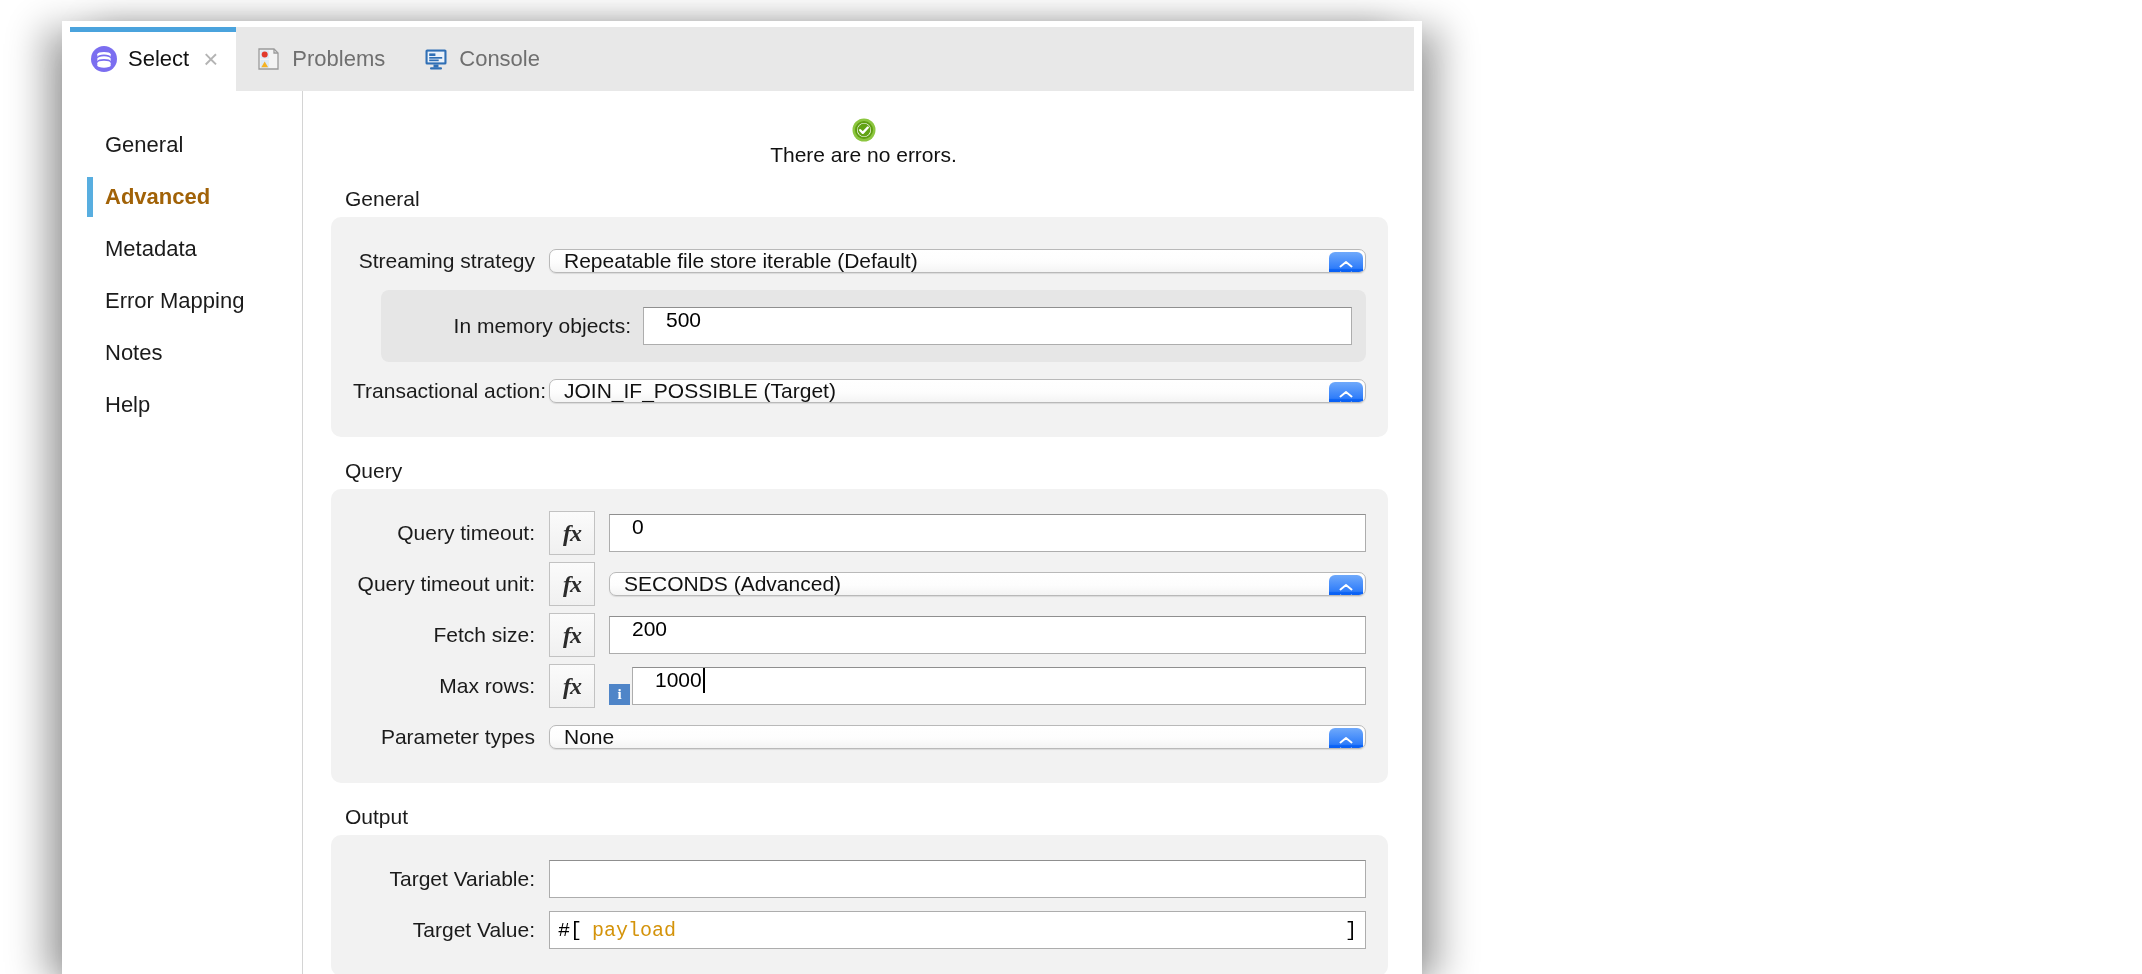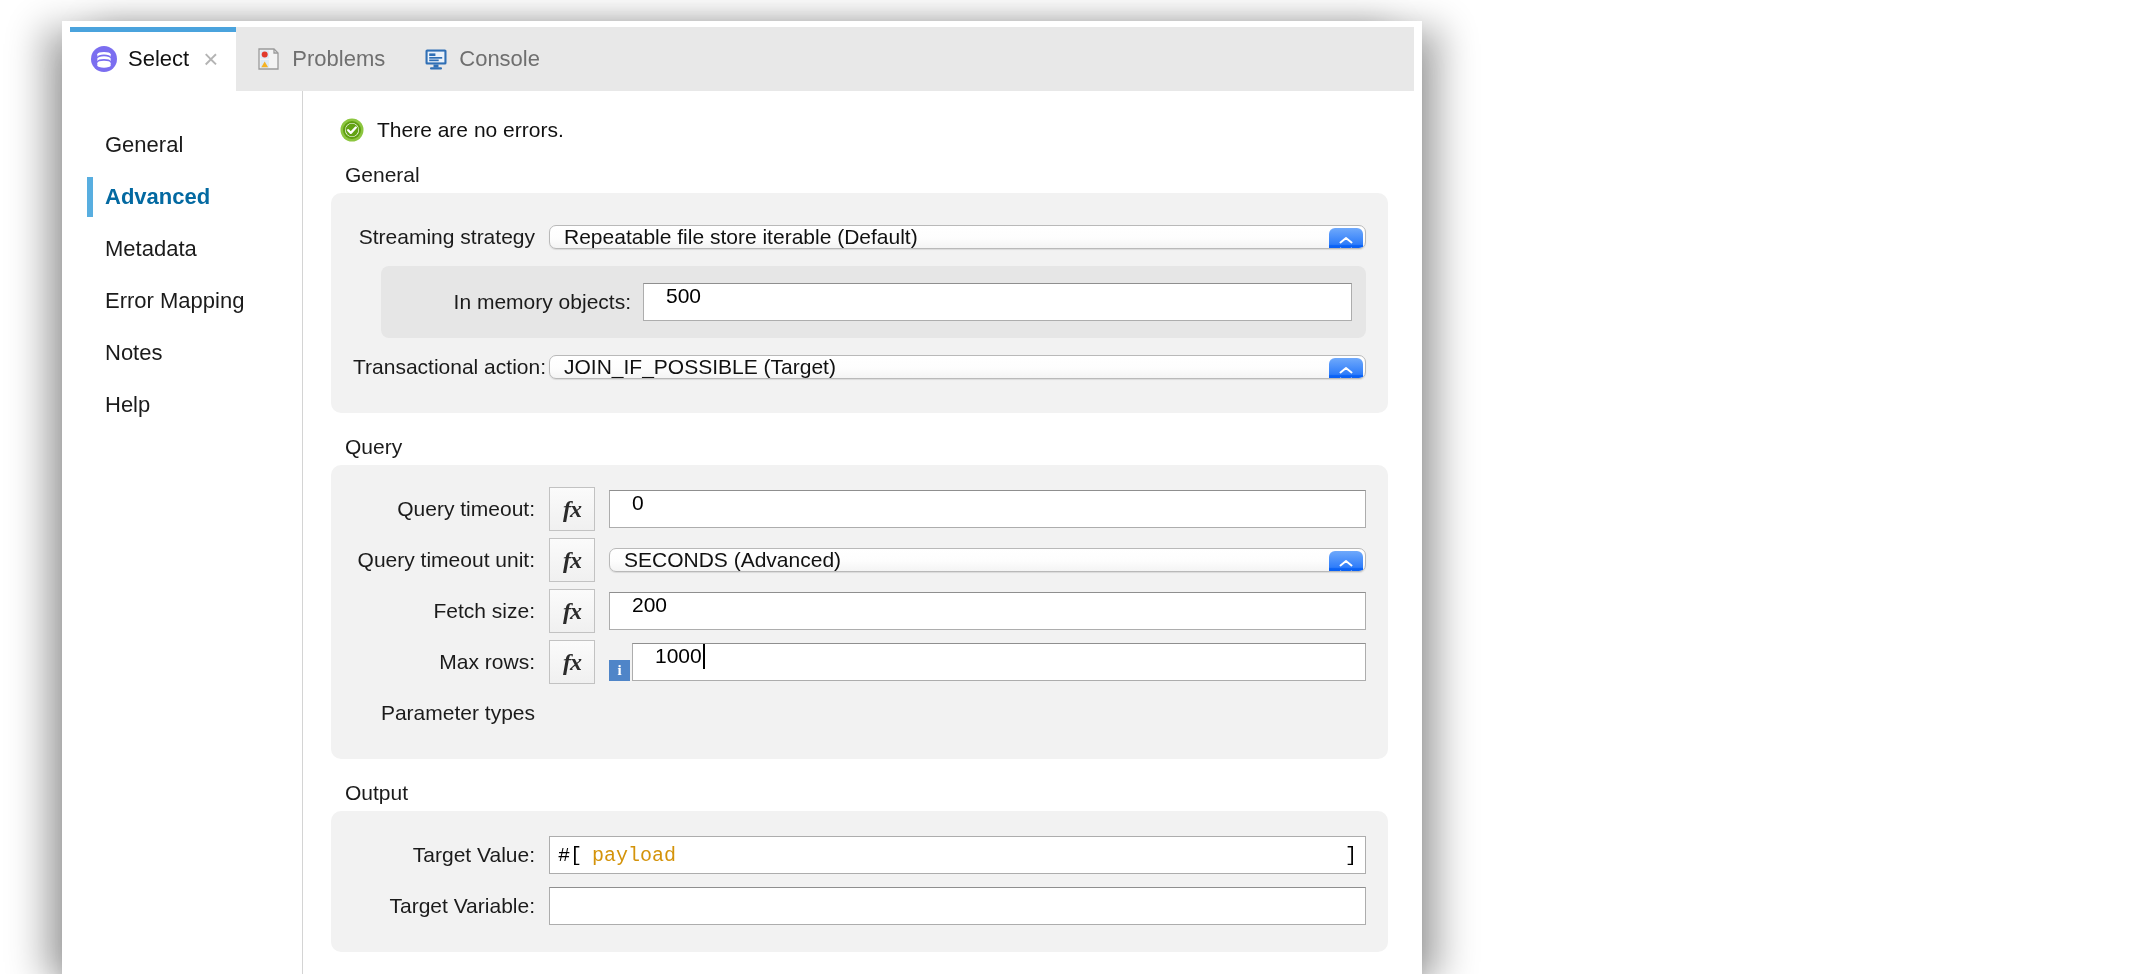--- a/index.html
+++ b/index.html
@@ -95,42 +95,42 @@
     height: 52px;
     display: flex;
     align-items: center;
     padding-left: 35px;
     font-size: 22px;
     color: #1b1b1b;
     cursor: default;
     user-select: none;
   }
   .side-item.active {
-    color: #0369a1;
+    color: #a16207;
     font-weight: bold;
   }
   .side-item.active::before {
     content: "";
     position: absolute;
     left: 17px; top: 6px;
     width: 6px; height: 40px;
     background: #58aee0;
   }
   .content {
     flex: 1 1 auto;
     padding: 20px 26px 0 28px;
     overflow: hidden;
   }
 
   
   .status-row {
     display: flex;
     align-items: center;
-    gap: 12px;
     padding: 6px 0 14px 8px;
+    flex-direction: column;
   }
   .status-text { font-size: 21px; color: #111111; }
 
   
   .group-title {
     font-size: 21px;
     color: #1b1b1b;
     margin: 6px 0 6px 14px;
   }
   .group-box {
@@ -474,45 +474,58 @@
               <div class="fxbtn">fx</div>
               <div class="infobadge">i</div>
               <div class="tinput caret">
                 <span>1000</span>
               </div>
             </div>
           </div>
 
           <div class="row">
             <div class="lbl w-query">Parameter types</div>
+            <div class="ctl">
+              <div class="combo">
+                <span>None</span>
+                <span class="stepper">
+                  <svg class="chev" viewBox="0 0 14 7">
+                      <path d="M1.5 5.5 L7 1 L12.5 5.5" fill="none" stroke="#ffffff" stroke-width="1.9" stroke-linecap="round" stroke-linejoin="round"></path>
+                    </svg>
+                  <svg class="chev" viewBox="0 0 14 7">
+                      <path d="M1.5 1.5 L7 6 L12.5 1.5" fill="none" stroke="#ffffff" stroke-width="1.9" stroke-linecap="round" stroke-linejoin="round"></path>
+                    </svg>
+                </span>
+              </div>
+            </div>
           </div>
 
         </div>
 
         <div class="group-title">Output</div>
         <div class="group-box">
+
+          <div class="row">
+            <div class="lbl w-out">Target Variable:</div>
+            <div class="ctl">
+              <div class="tinput">
+                <span></span>
+              </div>
+            </div>
+          </div>
 
           <div class="row">
             <div class="lbl w-out">Target Value:</div>
             <div class="ctl">
               <div class="dwfield">
                 <span class="dw-open">#[</span>
                 <span class="dw-expr">payload</span>
                 <span class="dw-close">]</span>
               </div>
             </div>
           </div>
 
-          <div class="row">
-            <div class="lbl w-out">Target Variable:</div>
-            <div class="ctl">
-              <div class="tinput">
-                <span></span>
-              </div>
-            </div>
-          </div>
-
         </div>
 
       </div>
     </div>
   </div>
 </div>
 
 </body></html>

